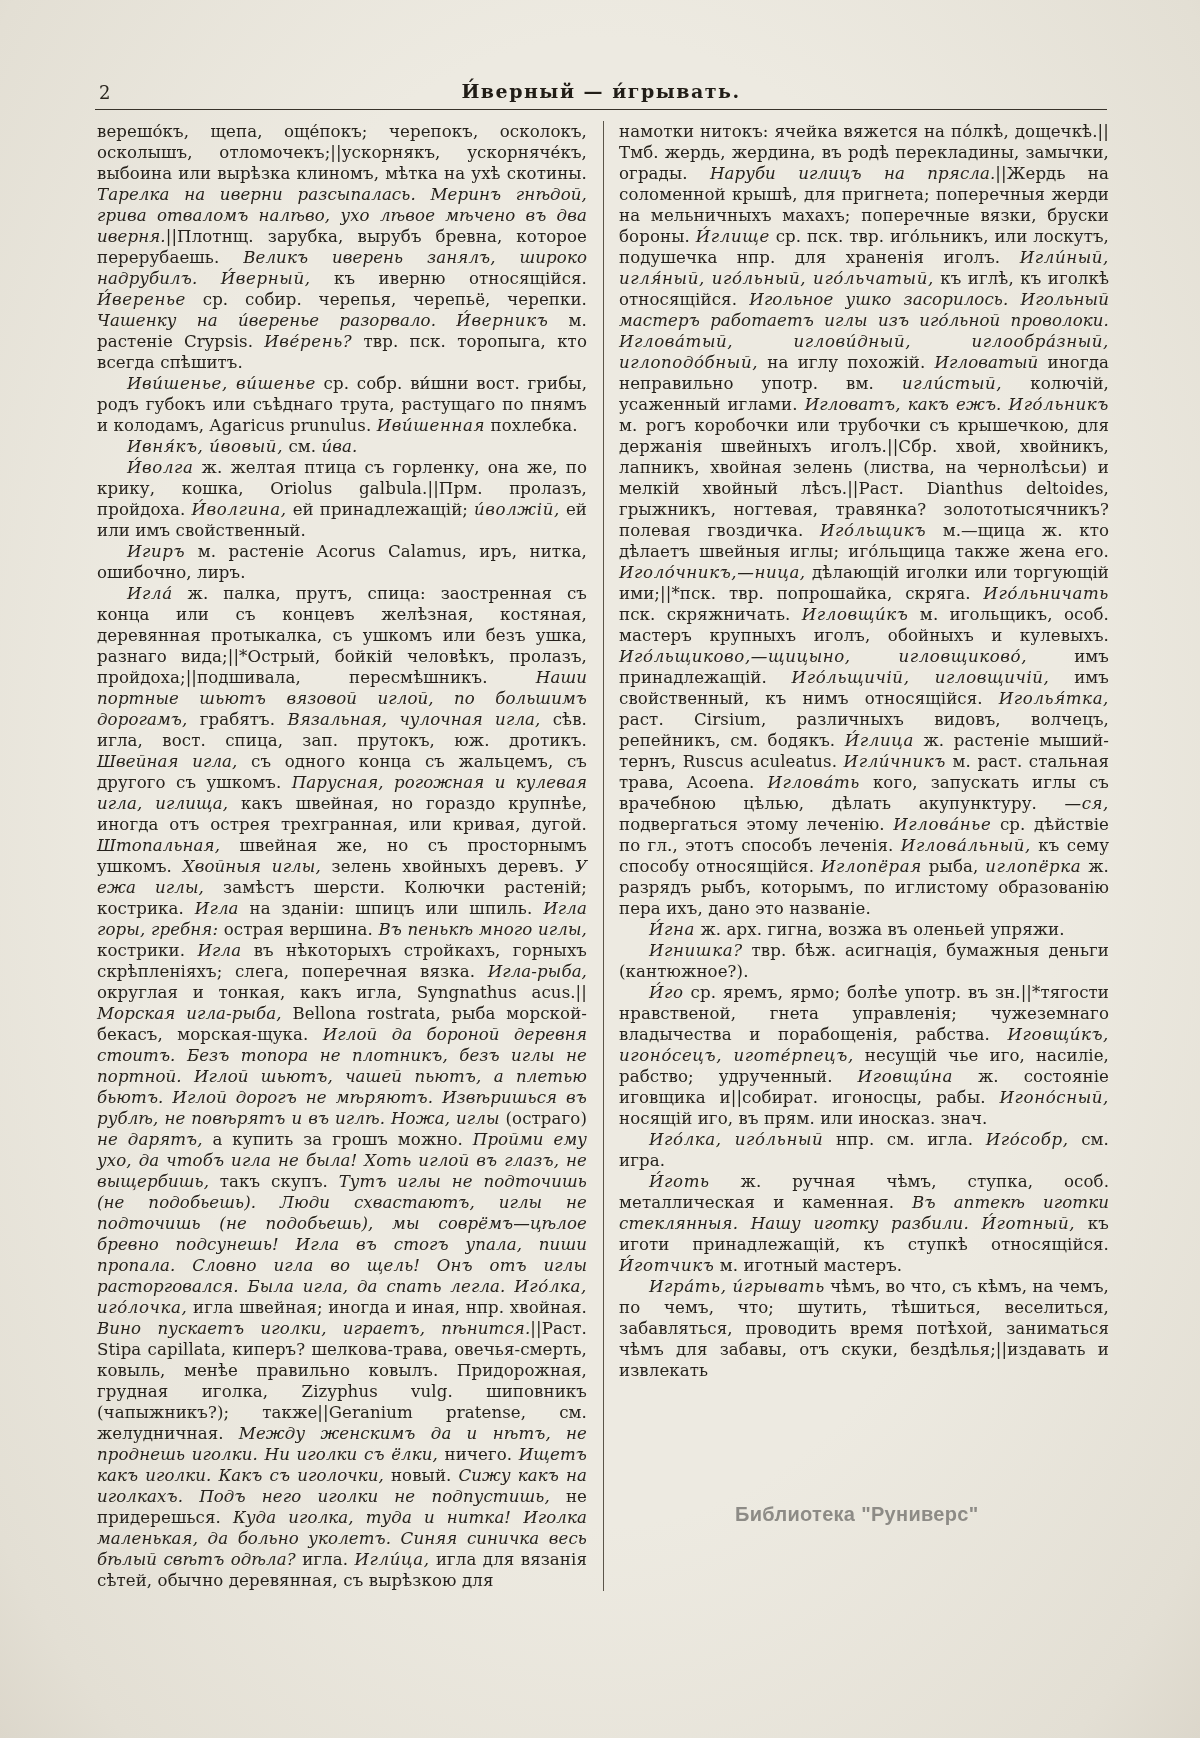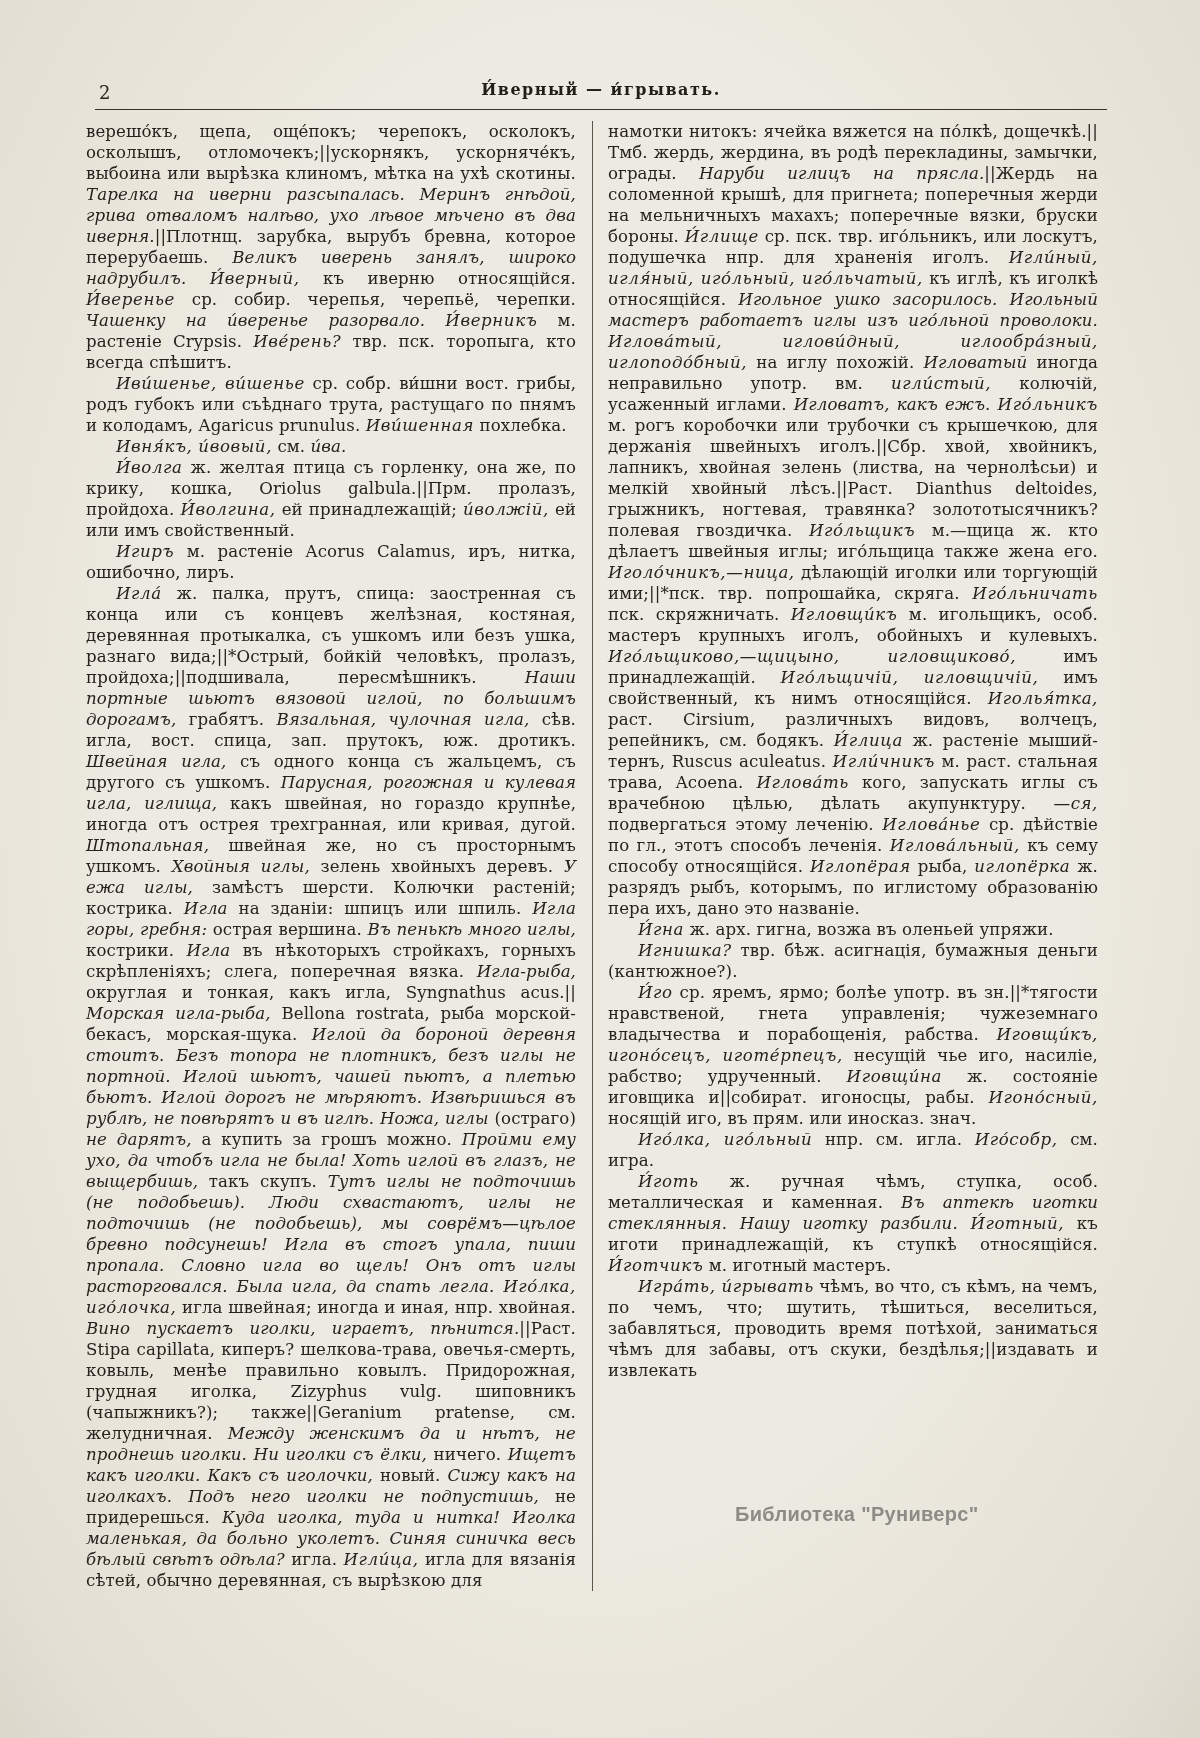--- a/index.html
+++ b/index.html
@@ -7,23 +7,23 @@
     position:relative;
     width:1200px; height:1738px;
     margin:0 auto;
     background: radial-gradient(ellipse at 50% 45%, #edeae1 55%, #e3dfd4 90%, #dcd7cb 100%);
     font-family:"DejaVu Serif", serif;
     color:#26221c;
     overflow:hidden;
   }
   .header { position:absolute; top:80px; left:95px; width:1012px; text-align:center; }
   .pagenum { position:absolute; left:4px; top:2px; font-size:18px; color:#2a261f; }
-  .title { font-weight:bold; font-size:16px; letter-spacing:1.5px; color:#211d17; }
+  .title { font-weight:bold; font-size:19px; letter-spacing:1.5px; color:#211d17; }
   .header-rule { position:absolute; top:109px; left:95px; width:1012px; border-top:1.6px solid #37322a; }
-  .columns { position:absolute; top:121px; left:86px; width:1012px; display:flex; justify-content:space-between; align-items:stretch; }
+  .columns { position:absolute; top:121px; left:97px; width:1012px; display:flex; justify-content:space-between; align-items:stretch; }
   .col { width:490px; }
   .col-divider { width:1px; background:#5b554a; }
   .col p { margin:0; text-align:justify; font-size:16.6px; line-height:21px; letter-spacing:0.1px; }
   .col p.indent { text-indent:30px; }
   .hw { font-weight:normal; font-style:italic; letter-spacing:0.6px; }
   .it { font-style:italic; }
   .watermark {
     position:absolute; top:1503px; left:735px;
     font-family:"Liberation Sans", sans-serif;
     font-weight:bold; font-size:20px; color:#8d8b86; letter-spacing:0.3px;

